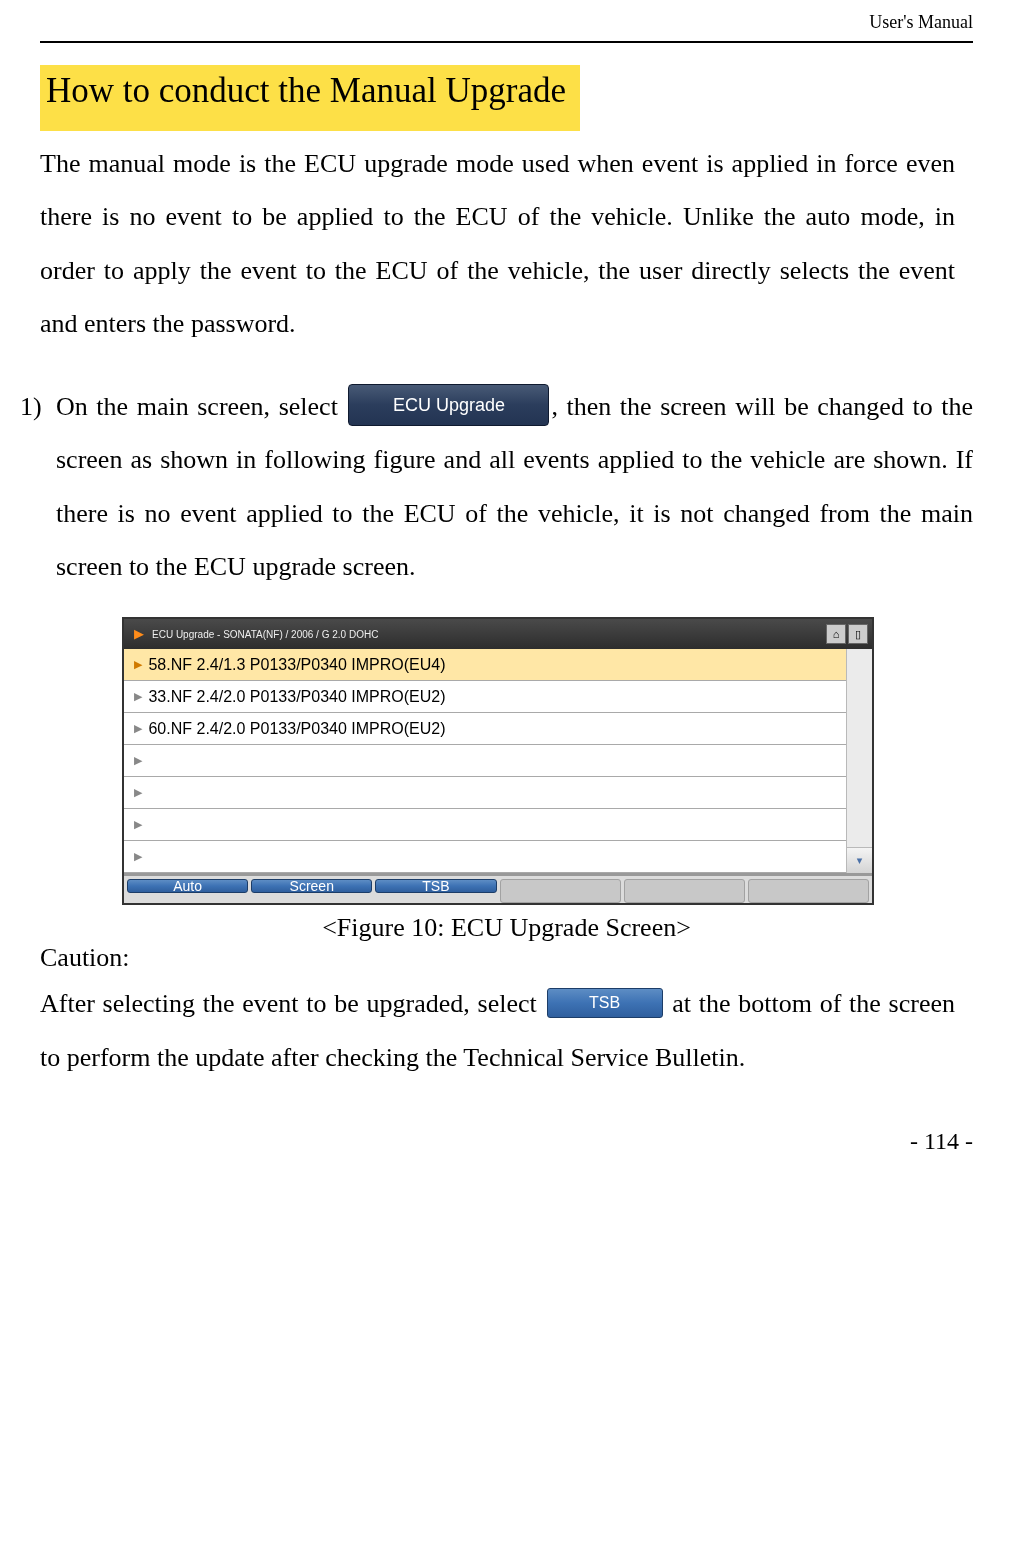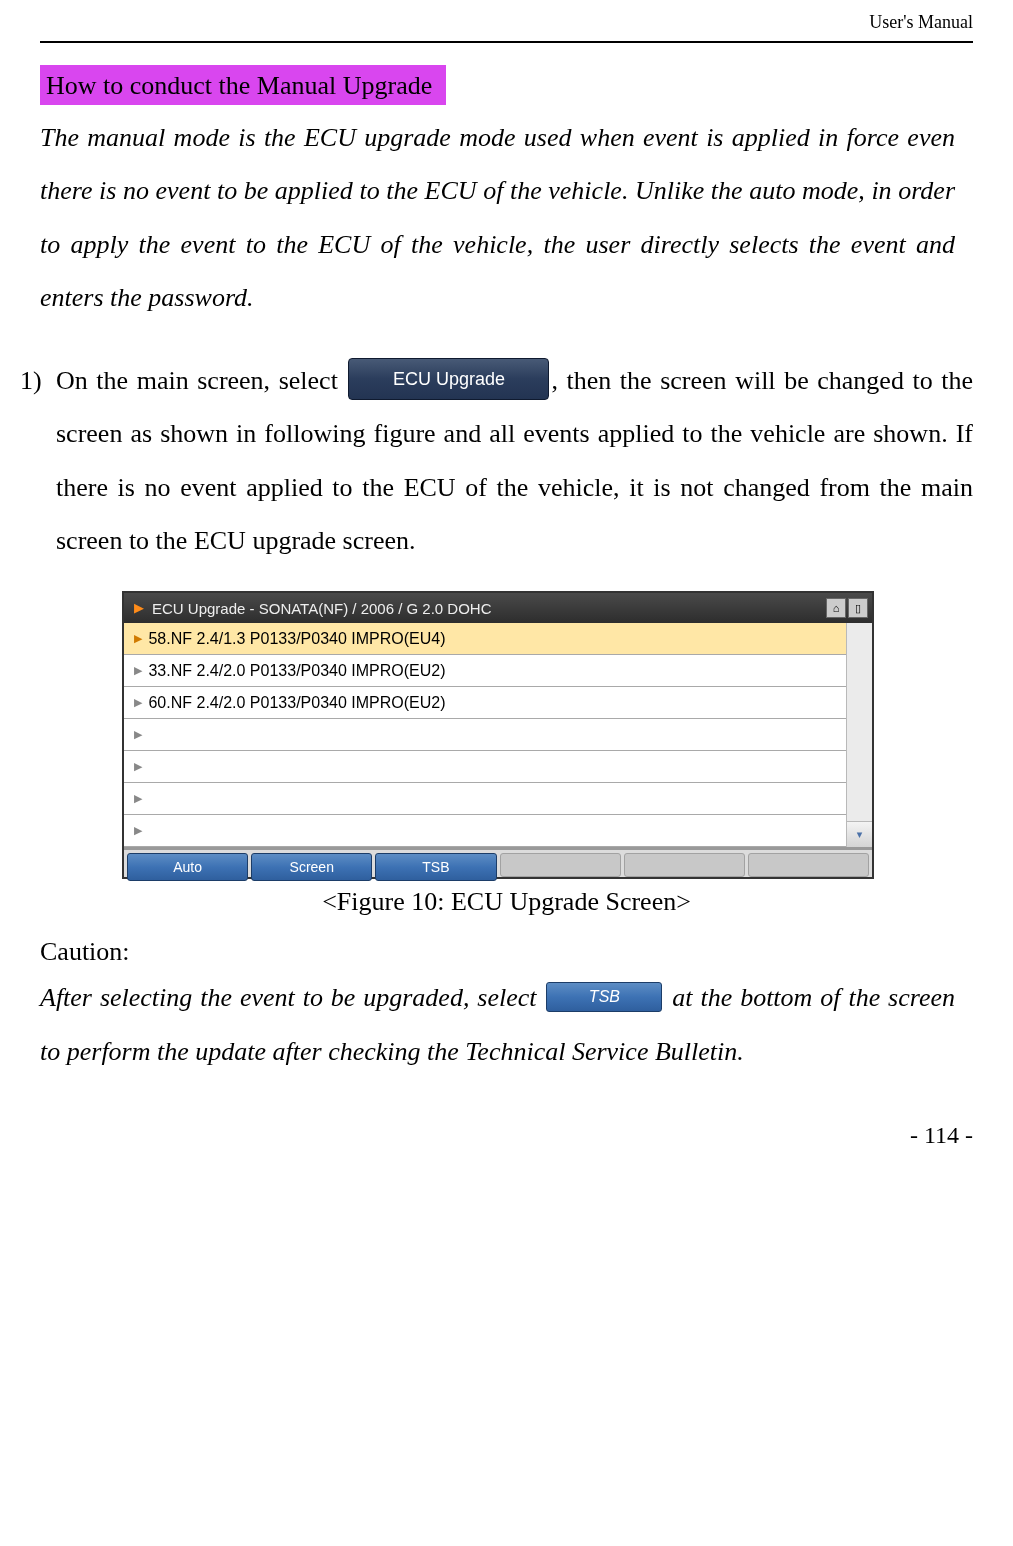--- a/index.html
+++ b/index.html
@@ -19,34 +19,33 @@
       font-family: 'Times New Roman', serif;
       font-size: 18px;
       padding: 12px 0 8px 0;
     }
     .hr-line {
       border-top: 2px solid #000;
       margin-bottom: 22px;
     }
     .section-heading {
       display: inline-block;
-      background: #d946ef;
-      font-family: 'Times New Roman', serif;
-      font-size: 26px;
+      background: #fde047;
+      font-family: 'Times New Roman', serif;
+      font-size: 35px;
       font-weight: normal;
-      padding: 6px 14px 4px 6px;
+      padding: 6px 14px 20px 6px;
       margin: 0 0 6px 0;
     }
     .body-text {
       font-family: 'Times New Roman', serif;
       font-size: 26px;
       line-height: 2.05;
       text-align: justify;
       margin: 0 18px 30px 0;
-      font-style: italic;
     }
     .list-item {
       margin-left: -20px;
       padding-left: 0;
     }
     .list-marker {
       font-family: 'Times New Roman', serif;
       font-size: 26px;
     }
     .list-body {
@@ -108,21 +107,21 @@
       align-items: center;
       gap: 8px;
     }
     .fig-arrow {
       color: #ff8c1a;
       font-size: 13px;
     }
     .fig-title {
       color: #eee;
       font-family: Arial, sans-serif;
-      font-size: 15px;
+      font-size: 10px;
     }
     .fig-titlebar-right {
       display: flex;
       gap: 2px;
     }
     .title-icon {
       width: 20px;
       height: 20px;
       background: #ccc;
       border: 1px solid #666;
@@ -181,21 +180,21 @@
     .fig-bottom-bar {
       background: #dcdcdc;
       border-top: 3px solid #999;
       height: 30px;
       display: flex;
       gap: 3px;
       padding: 3px;
     }
     .bottom-tab {
       flex: 1;
-      height: 28px;
+      height: 14px;
       background: linear-gradient(#5d8dc4, #3d72b4 50%, #2f5f9e);
       border: 1px solid #1c3d68;
       border-radius: 3px;
       color: #fff;
       font-family: Arial, sans-serif;
       font-size: 14px;
       display: flex;
       align-items: center;
       justify-content: center;
     }
@@ -203,21 +202,21 @@
       flex: 1;
       height: 24px;
       background: #c8c8c8;
       border: 1px solid #a2a2a2;
       border-radius: 3px;
     }
     .figure-caption {
       text-align: center;
       font-family: 'Times New Roman', serif;
       font-size: 26px;
-      margin: 6px 0 20px 0;
+      margin: 6px 0 0 0;
     }
     .caution {
       font-family: 'Times New Roman', serif;
       font-size: 26px;
       font-weight: normal;
       margin: 0 0 4px 0;
     }
     .footer {
       text-align: right;
       font-family: Liberation Serif, serif;

